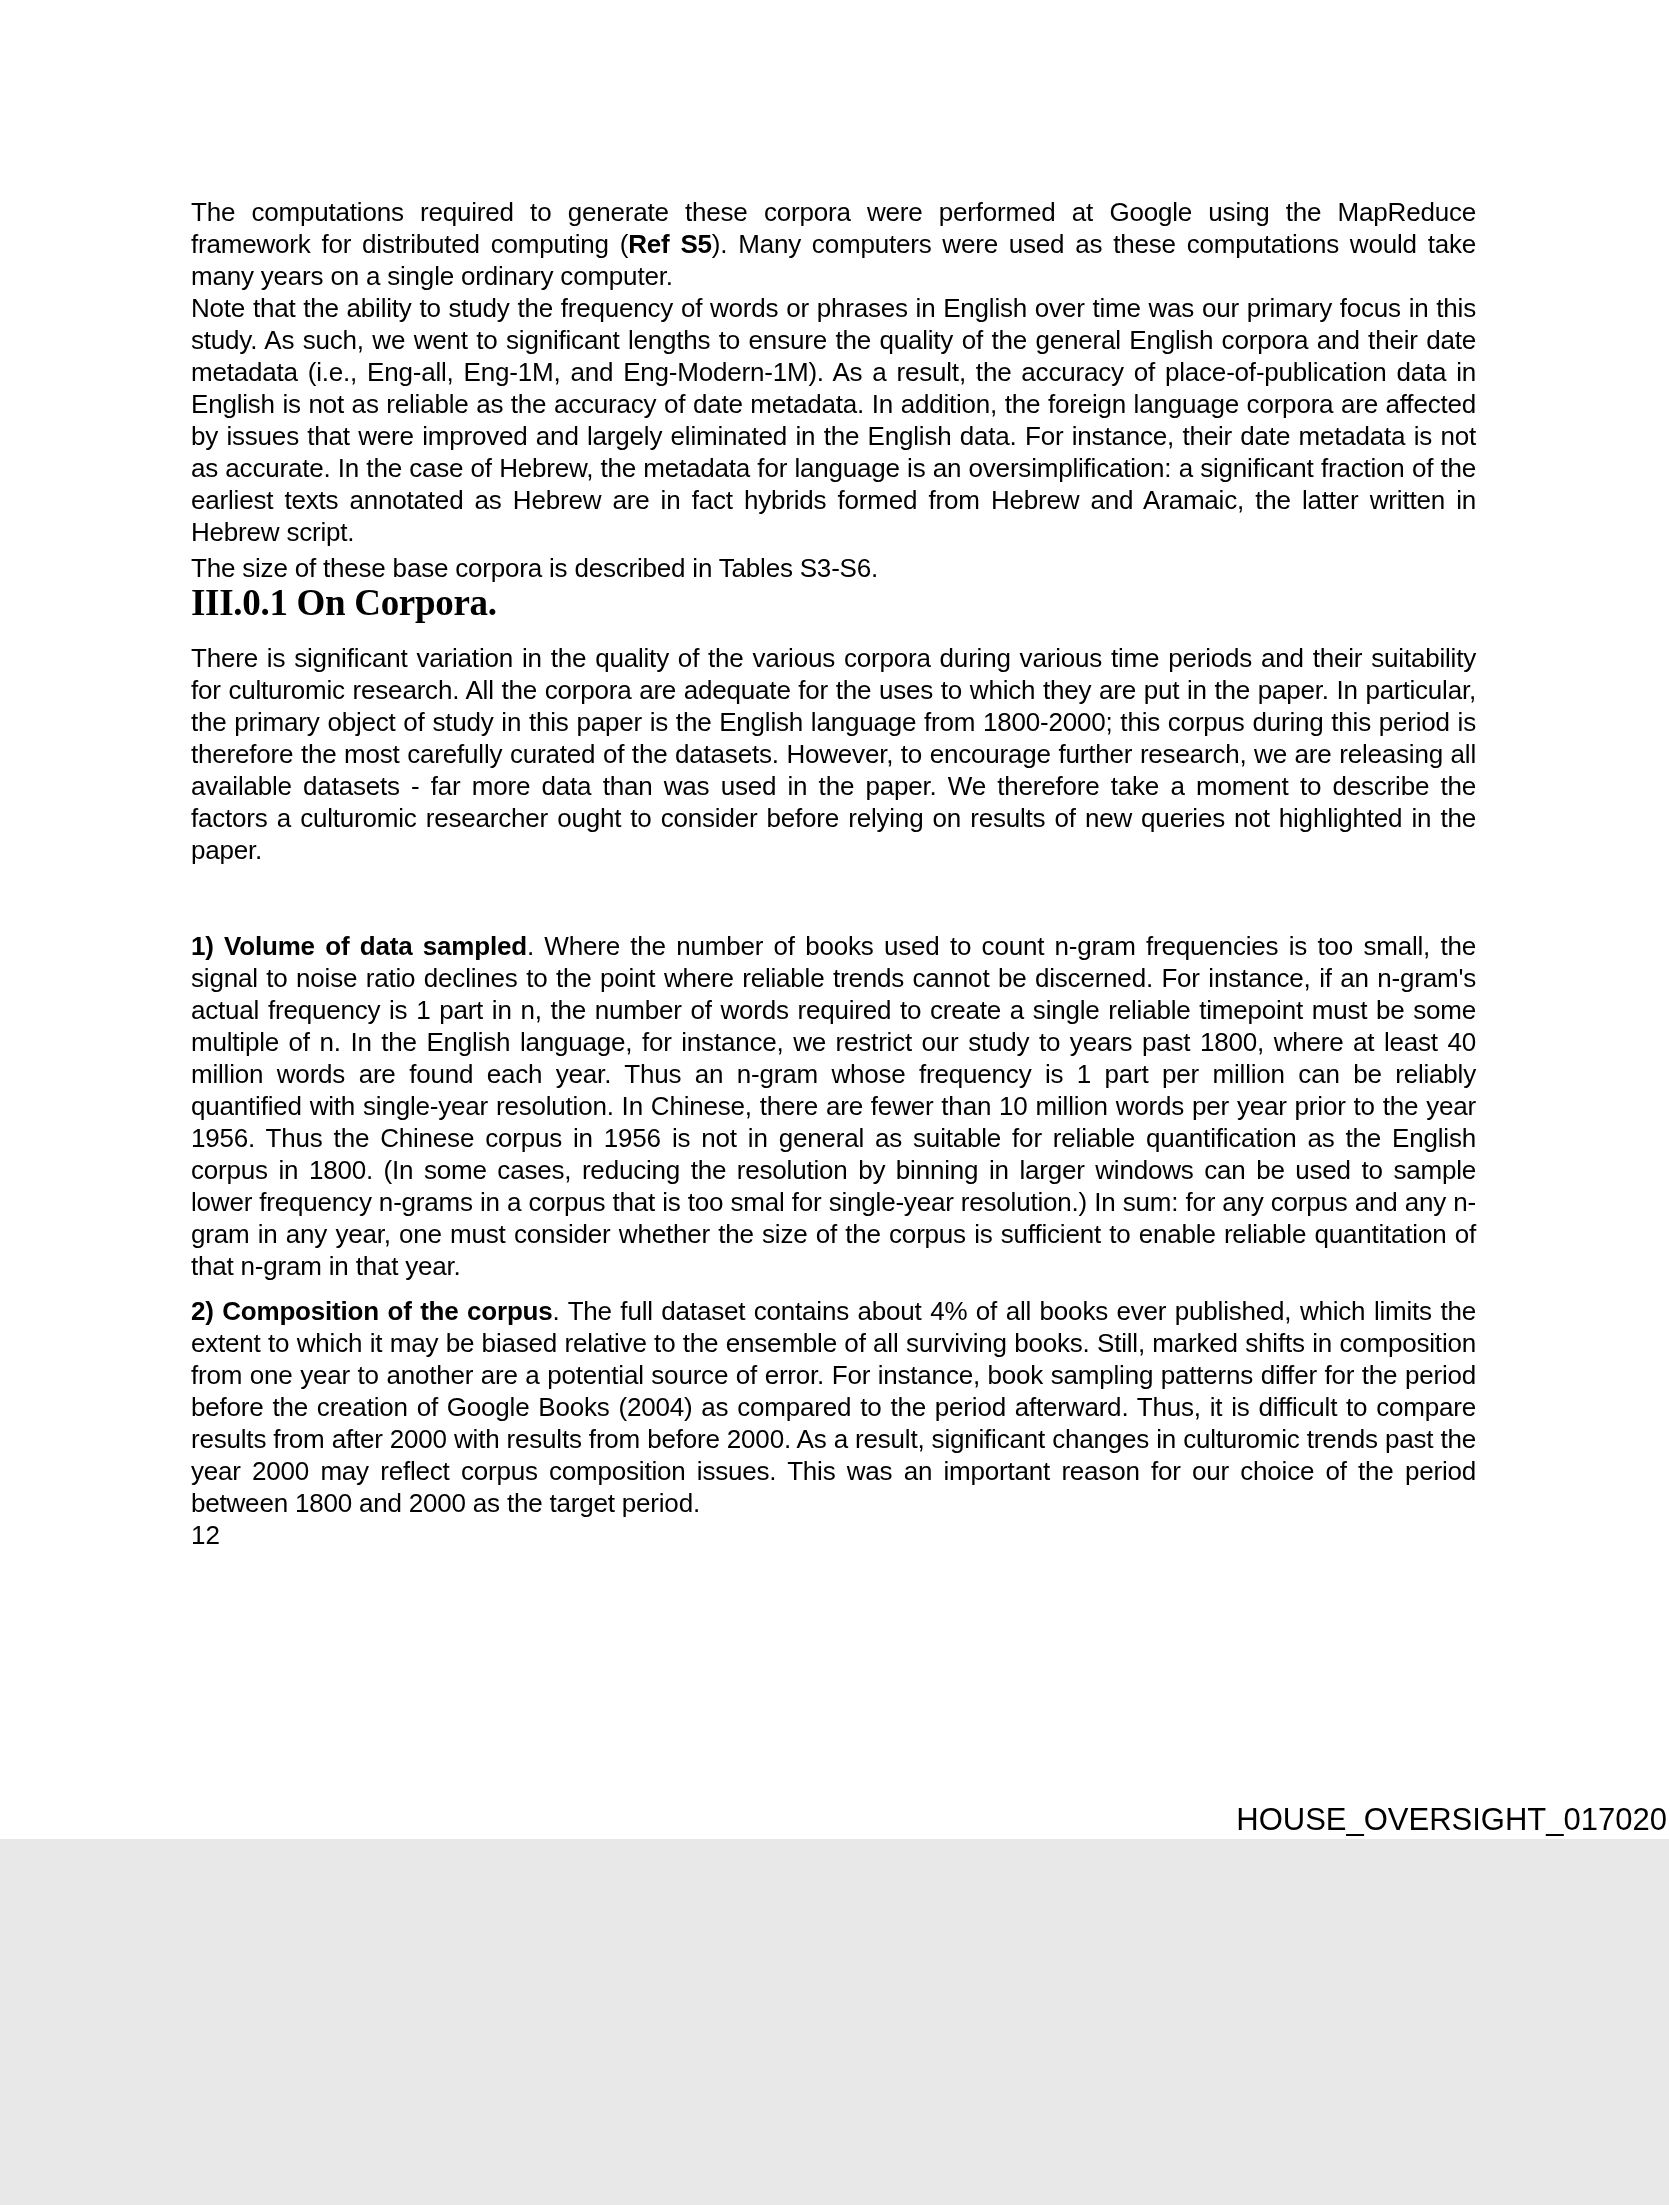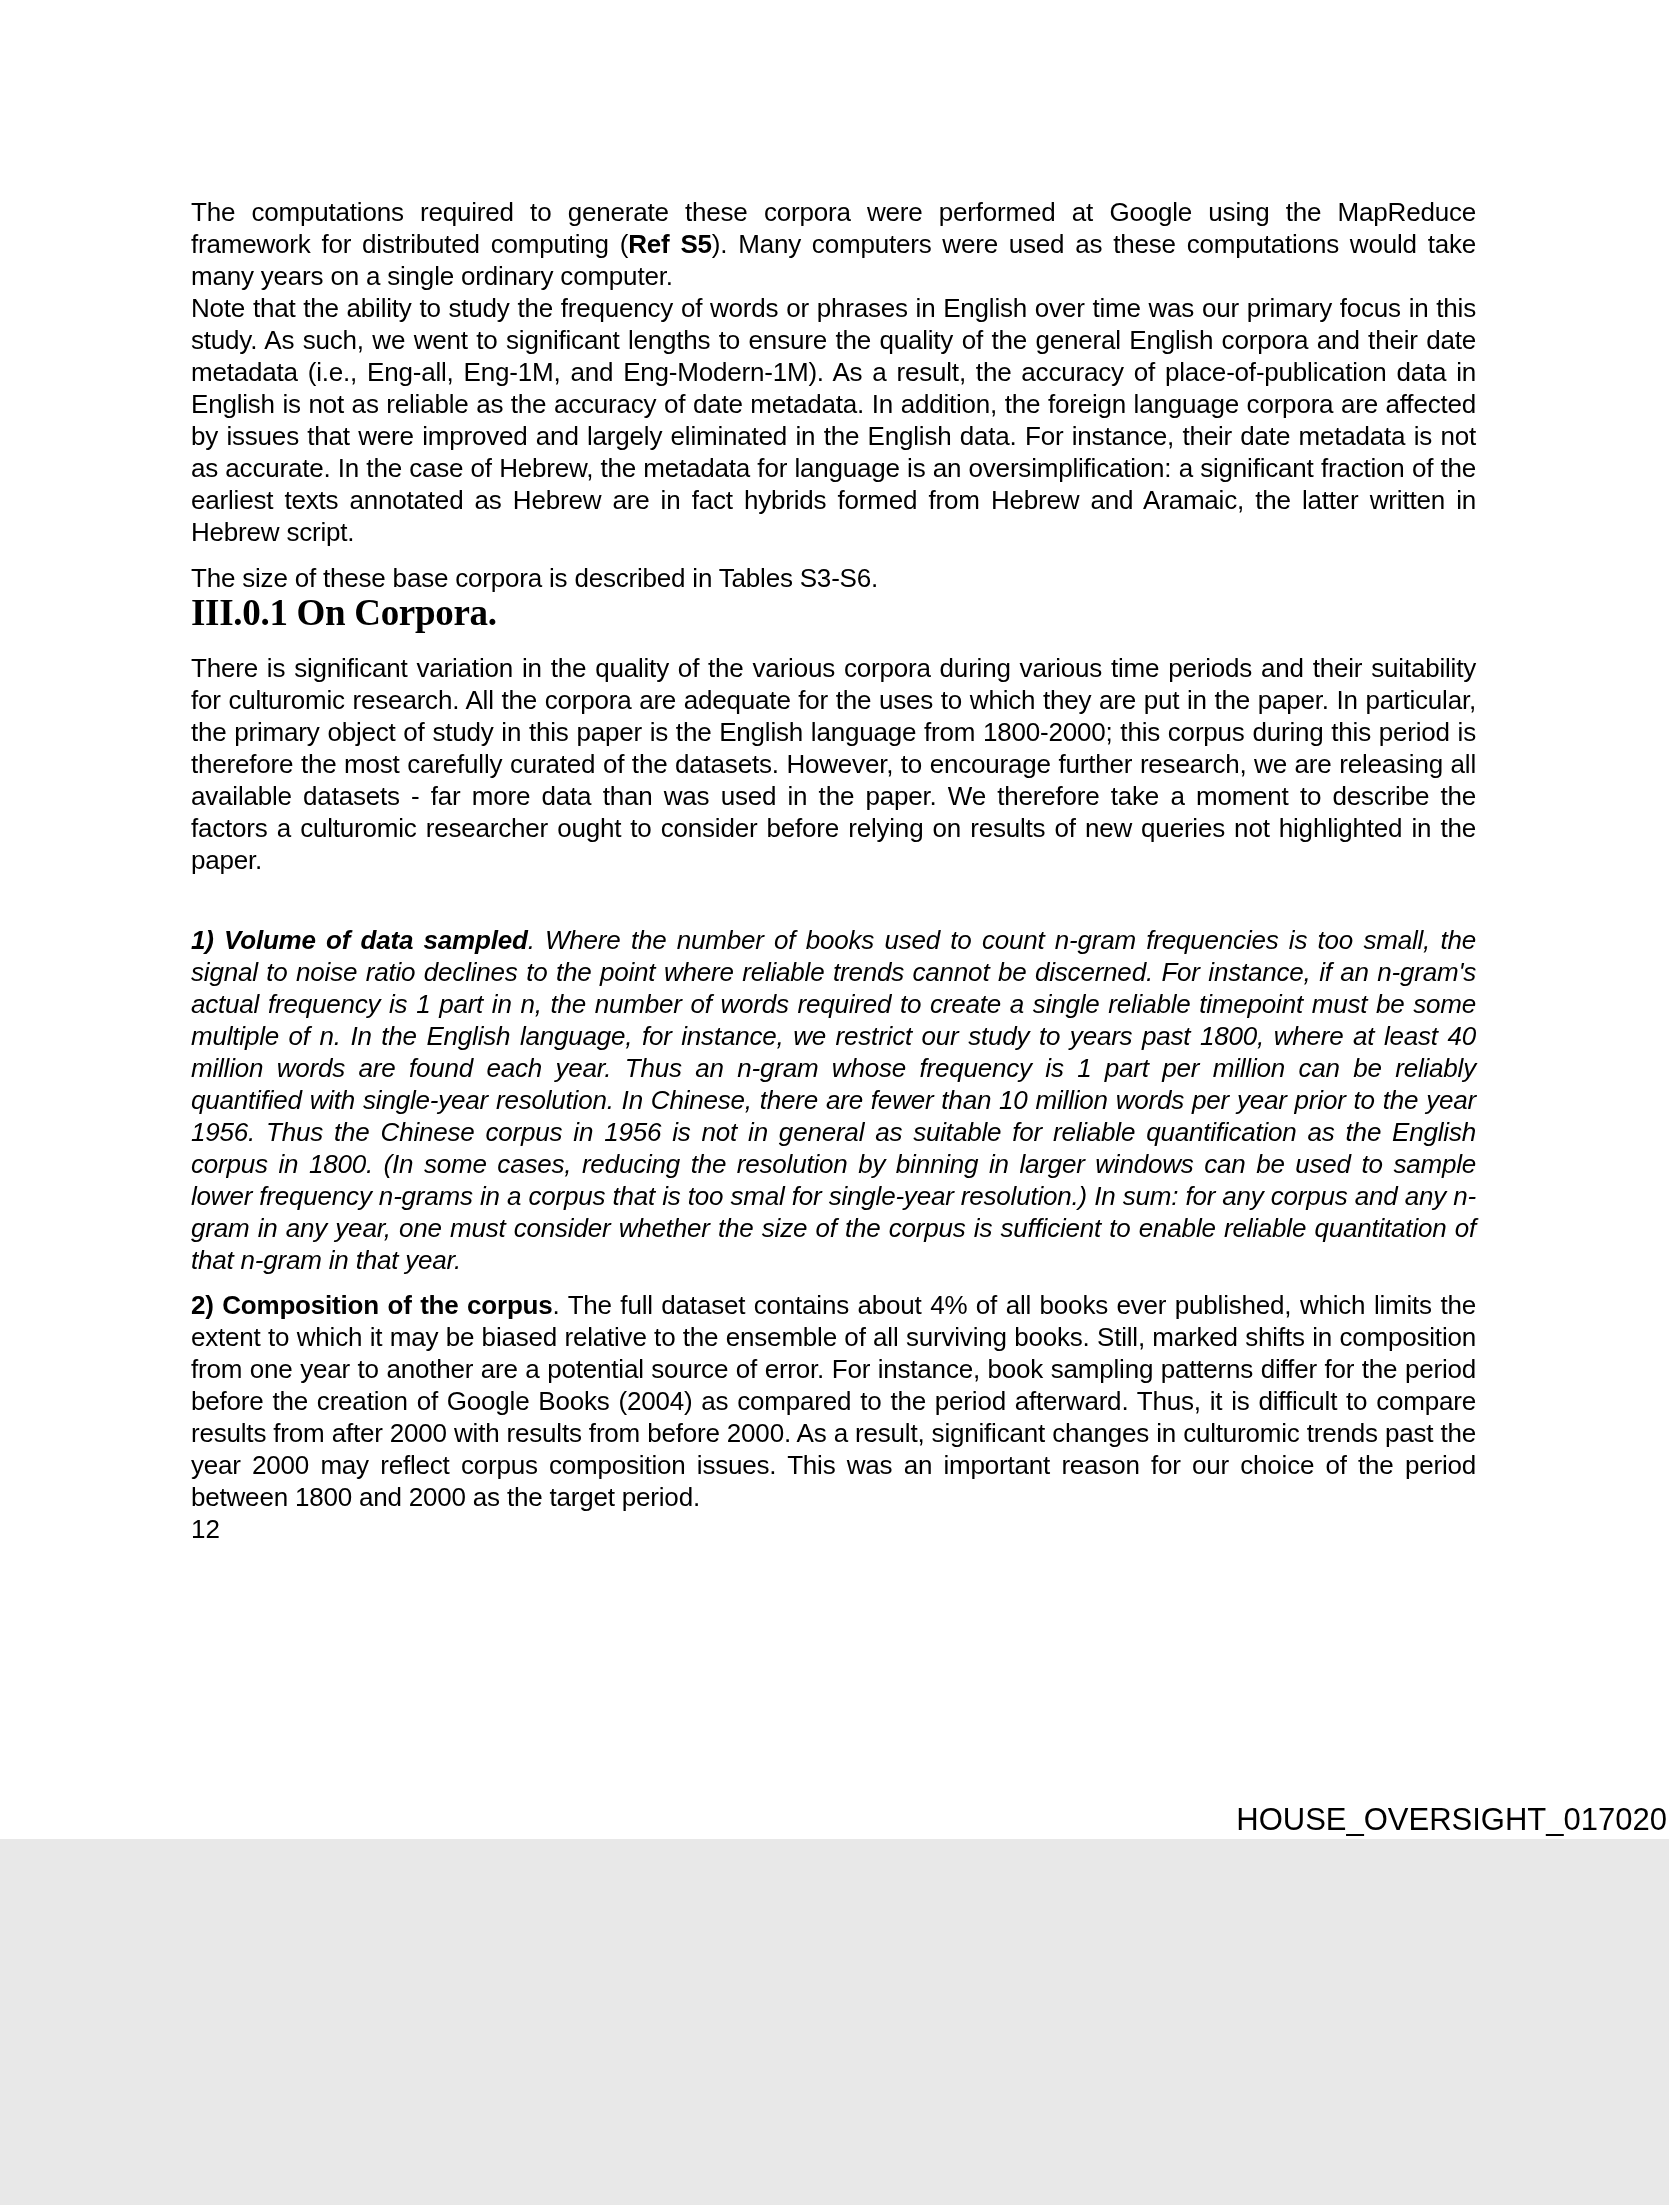--- a/index.html
+++ b/index.html
@@ -26,27 +26,27 @@
   .body-para {
     margin: 0;
     font-size: 26px;
     line-height: 32px;
     letter-spacing: -0.2px;
     text-align: justify;
     color: #000000;
   }
   .body-para .bold-run { font-weight: bold; }
   .mt-p2   { }
-  .mt-p3   { margin-top: 14px; }
+  .mt-p3   { margin-top: 4px; }
   .mt-h1   { margin-top: 36px; }
   .mt-p4   { margin-top: 65px; }
   .mt-h2   { margin-top: 84px; }
   .mt-h3   { margin-top: 75px; }
   .mt-p5   { margin-top: 19.6px; }
-  .mt-p6   { margin-top: 48px; font-style: italic; }
+  .mt-p6   { margin-top: 64px; }
   .mt-p7   { margin-top: 13px; }
   .mt-pnum { margin-top: 19.6px; }
   .heading-1 {
     margin: 0;
     font-family: "Liberation Serif", "DejaVu Serif", serif;
     font-weight: bold;
     font-size: 45px;
     line-height: 46px;
     letter-spacing: -0.7px;
     color: #000000;

